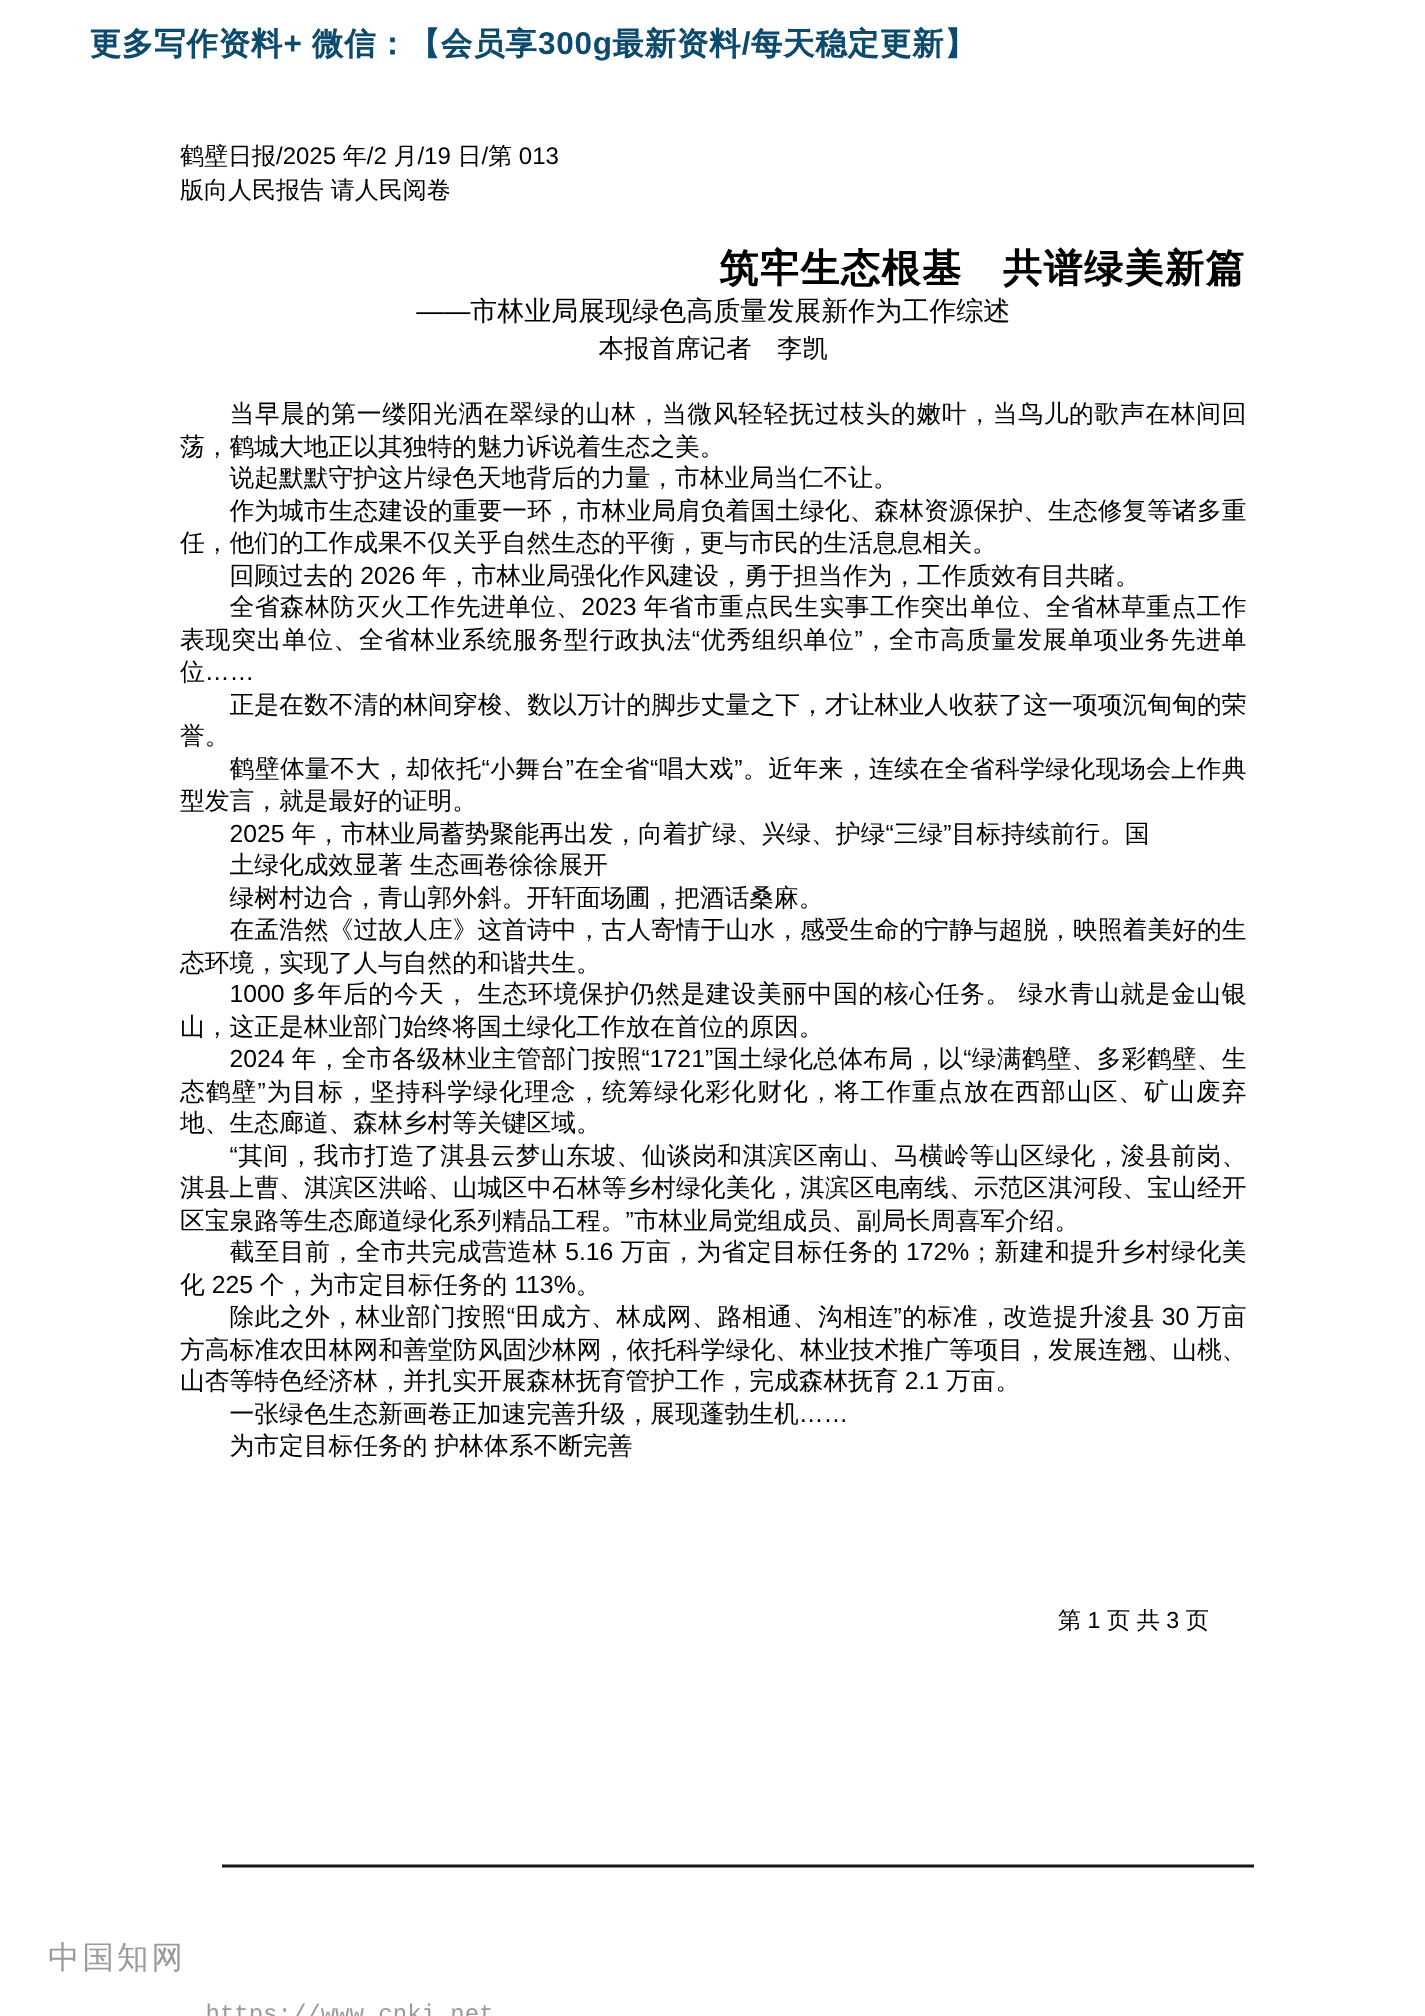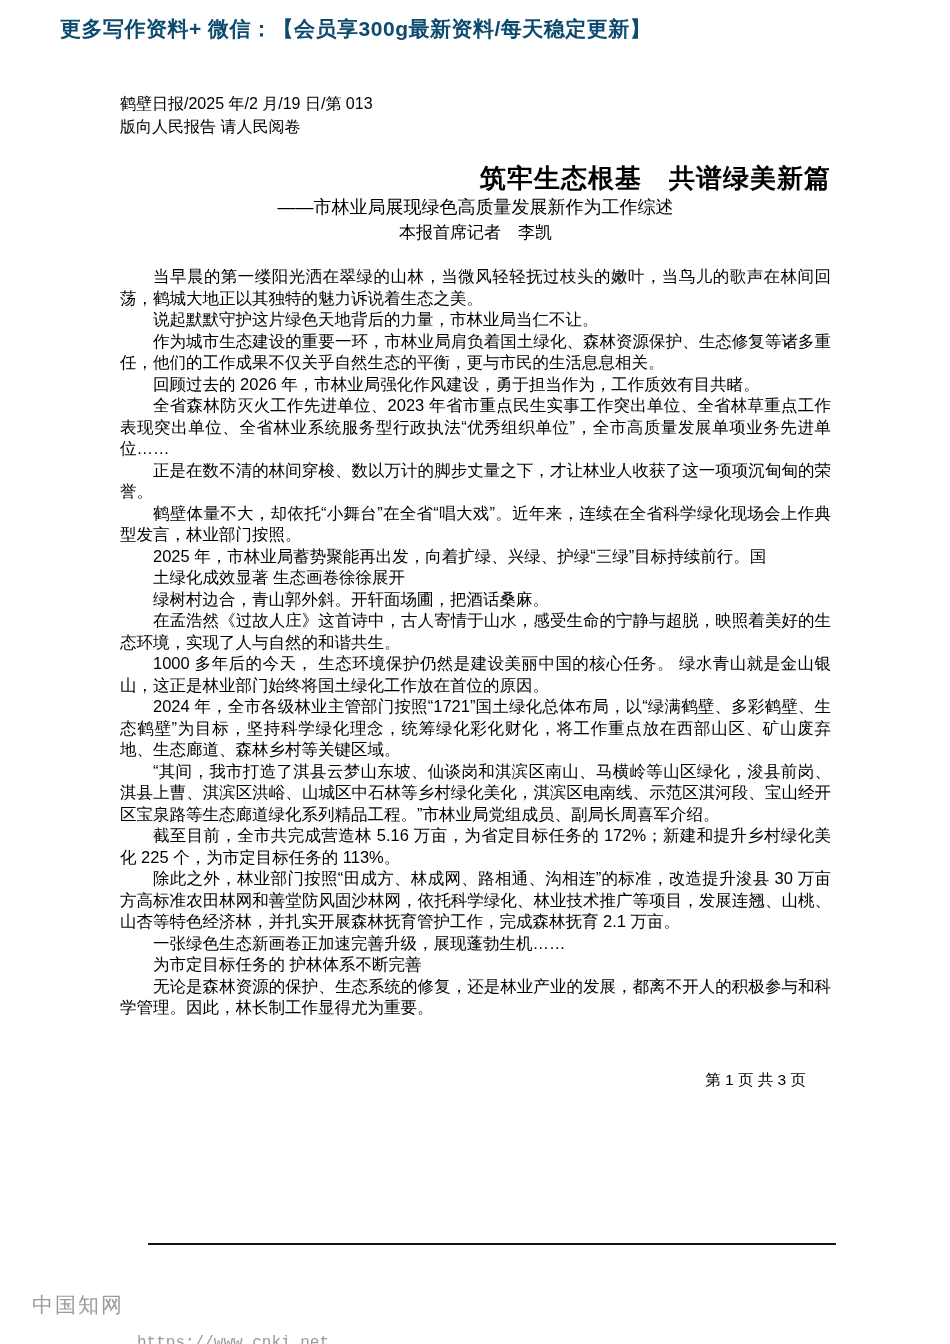--- a/index.html
+++ b/index.html
@@ -129,33 +129,32 @@
 
 <div class="article-byline">本报首席记者　李凯</div>
 
 <div class="article-body">
     <p>当早晨的第一缕阳光洒在翠绿的山林，当微风轻轻抚过枝头的嫩叶，当鸟儿的歌声在林间回荡，鹤城大地正以其独特的魅力诉说着生态之美。</p>
     <p>说起默默守护这片绿色天地背后的力量，市林业局当仁不让。</p>
     <p>作为城市生态建设的重要一环，市林业局肩负着国土绿化、森林资源保护、生态修复等诸多重任，他们的工作成果不仅关乎自然生态的平衡，更与市民的生活息息相关。</p>
     <p>回顾过去的 2026 年，市林业局强化作风建设，勇于担当作为，工作质效有目共睹。</p>
     <p>全省森林防灭火工作先进单位、2023 年省市重点民生实事工作突出单位、全省林草重点工作表现突出单位、全省林业系统服务型行政执法“优秀组织单位”，全市高质量发展单项业务先进单位……</p>
     <p>正是在数不清的林间穿梭、数以万计的脚步丈量之下，才让林业人收获了这一项项沉甸甸的荣誉。</p>
-    <p>鹤壁体量不大，却依托“小舞台”在全省“唱大戏”。近年来，连续在全省科学绿化现场会上作典型发言，林业部门按照。</p>
+    <p>鹤壁体量不大，却依托“小舞台”在全省“唱大戏”。近年来，连续在全省科学绿化现场会上作典型发言，就是最好的证明。</p>
     <p>2025 年，市林业局蓄势聚能再出发，向着扩绿、兴绿、护绿“三绿”目标持续前行。国</p>
     <p>土绿化成效显著 生态画卷徐徐展开</p>
     <p>绿树村边合，青山郭外斜。开轩面场圃，把酒话桑麻。</p>
     <p>在孟浩然《过故人庄》这首诗中，古人寄情于山水，感受生命的宁静与超脱，映照着美好的生态环境，实现了人与自然的和谐共生。</p>
     <p>1000 多年后的今天， 生态环境保护仍然是建设美丽中国的核心任务。 绿水青山就是金山银山，这正是林业部门始终将国土绿化工作放在首位的原因。</p>
     <p>2024 年，全市各级林业主管部门按照“1721”国土绿化总体布局，以“绿满鹤壁、多彩鹤壁、生态鹤壁”为目标，坚持科学绿化理念，统筹绿化彩化财化，将工作重点放在西部山区、矿山废弃地、生态廊道、森林乡村等关键区域。</p>
     <p>“其间，我市打造了淇县云梦山东坡、仙谈岗和淇滨区南山、马横岭等山区绿化，浚县前岗、淇县上曹、淇滨区洪峪、山城区中石林等乡村绿化美化，淇滨区电南线、示范区淇河段、宝山经开区宝泉路等生态廊道绿化系列精品工程。”市林业局党组成员、副局长周喜军介绍。</p>
     <p>截至目前，全市共完成营造林 5.16 万亩，为省定目标任务的 172%；新建和提升乡村绿化美化 225 个，为市定目标任务的 113%。</p>
     <p>除此之外，林业部门按照“田成方、林成网、路相通、沟相连”的标准，改造提升浚县 30 万亩方高标准农田林网和善堂防风固沙林网，依托科学绿化、林业技术推广等项目，发展连翘、山桃、山杏等特色经济林，并扎实开展森林抚育管护工作，完成森林抚育 2.1 万亩。</p>
     <p>一张绿色生态新画卷正加速完善升级，展现蓬勃生机……</p>
     <p>为市定目标任务的 护林体系不断完善</p>
-    <p>无论是森林资源的保护、生态系统的修复，还是林业产业的发展，都离不开人的积极参与和科学管理。因此，林长制工作显得尤为重要。</p>
   </div>
 
 <div class="page-indicator">第 1 页 共 3 页</div>
 
 <div class="footer-divider"></div>
 
 <div class="watermark-brand" style="color: rgb(154, 154, 154);">中国知网</div>
 
 <div class="watermark-url" style="color: rgb(154, 154, 154);">https://www.cnki.net</div>
 

